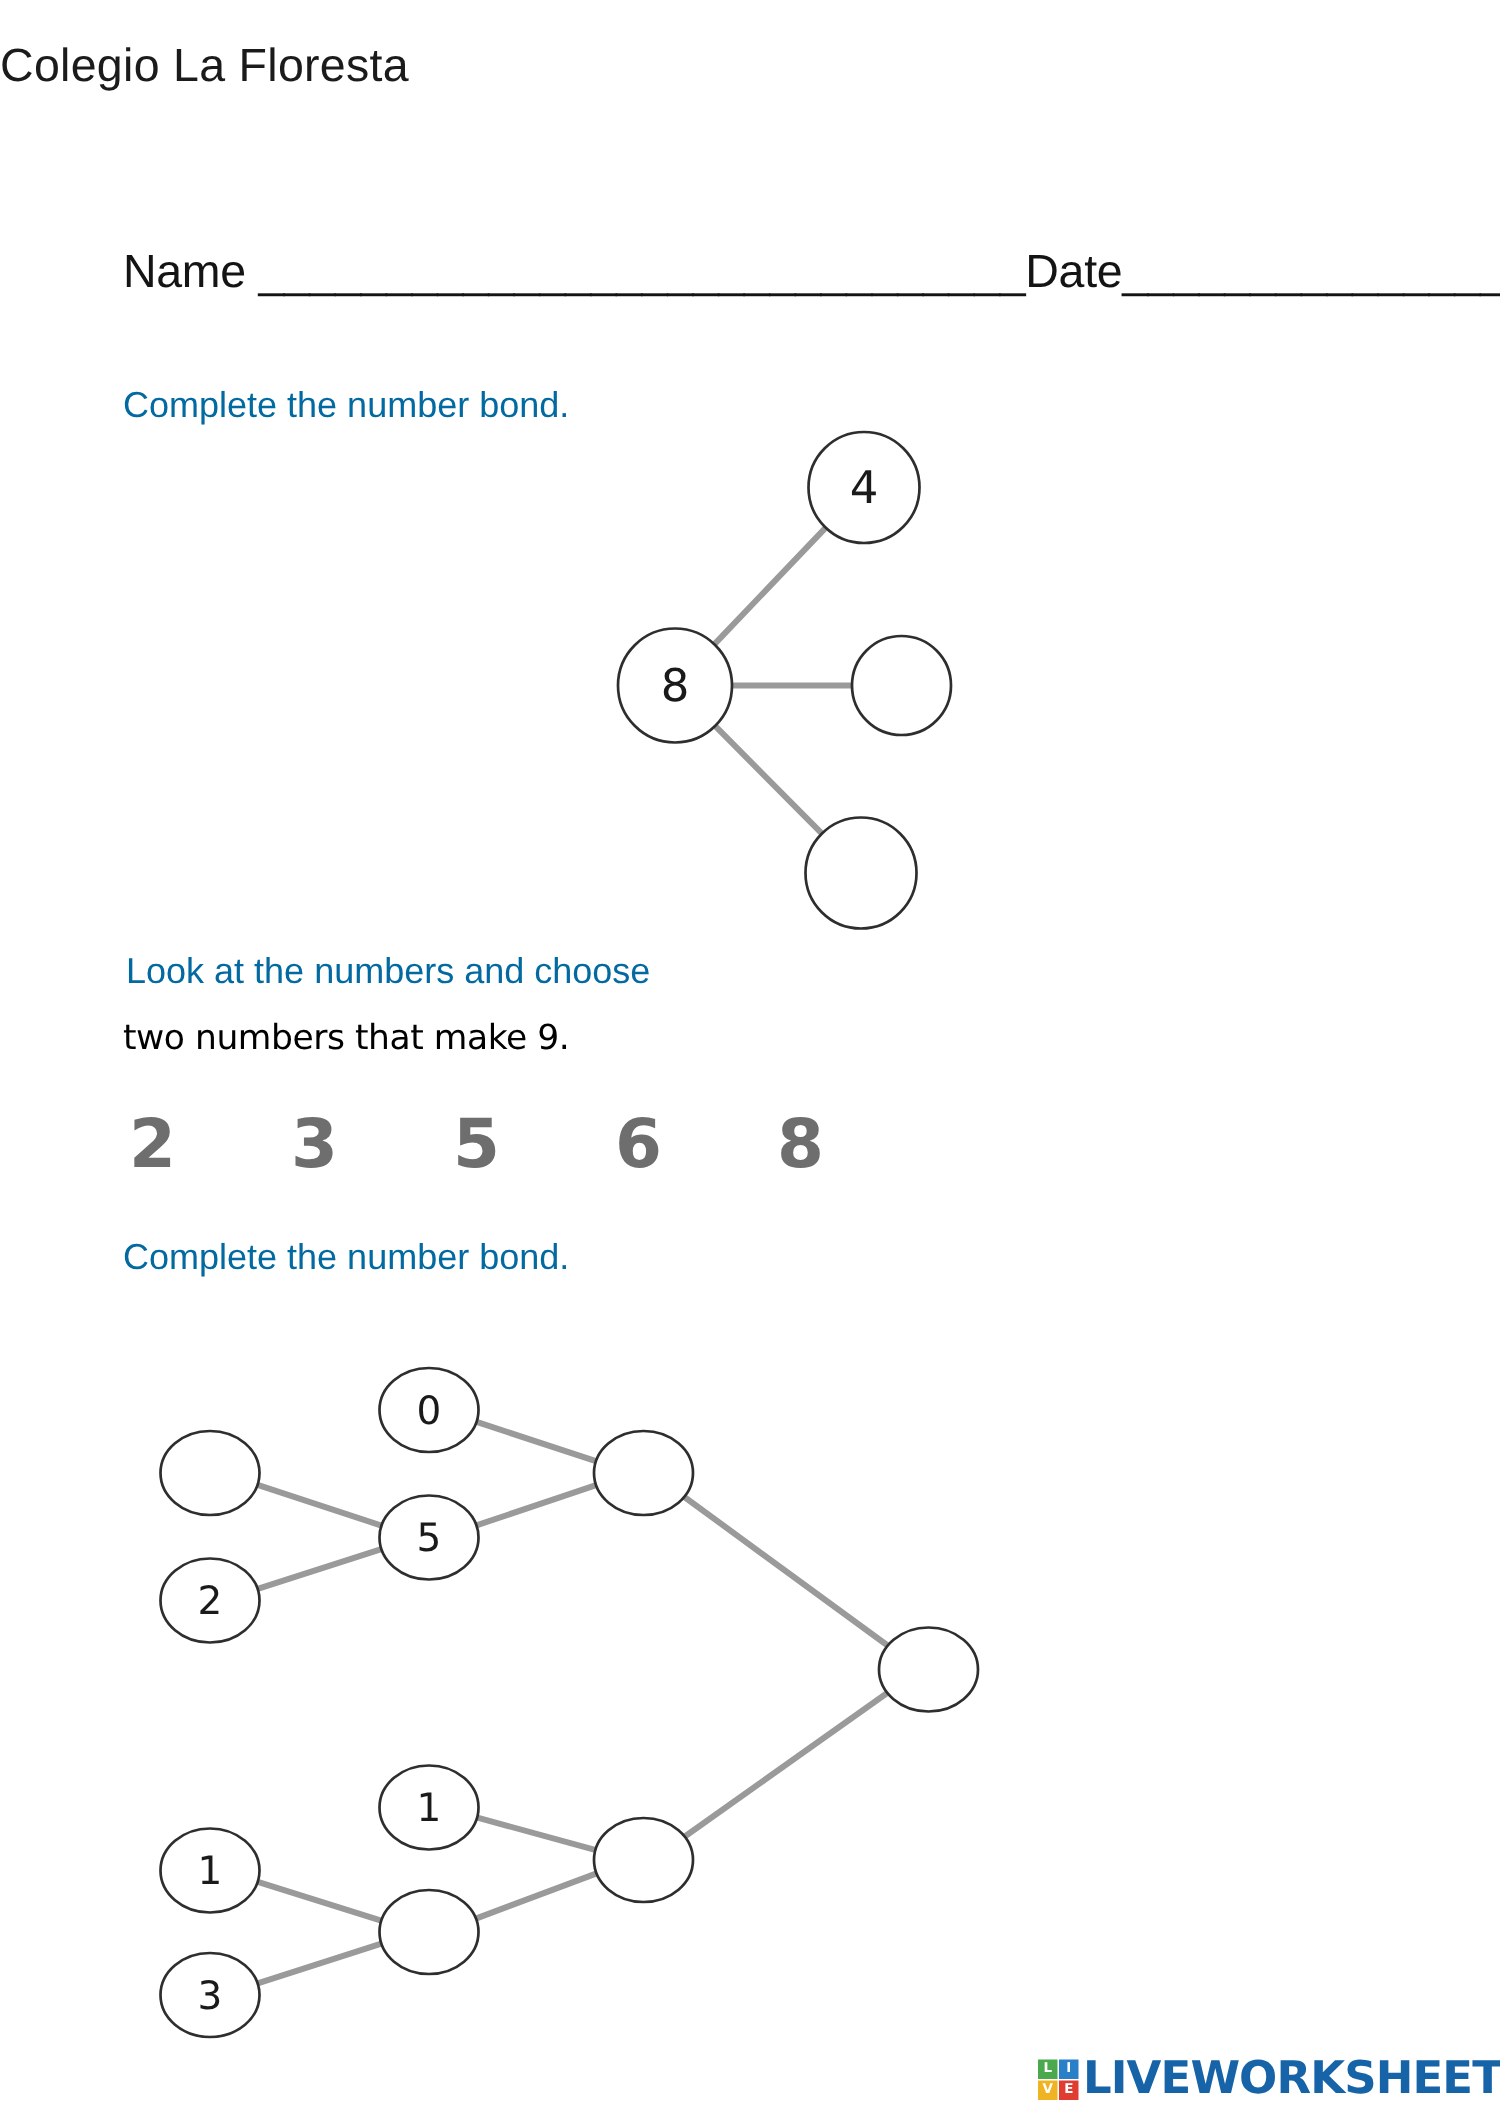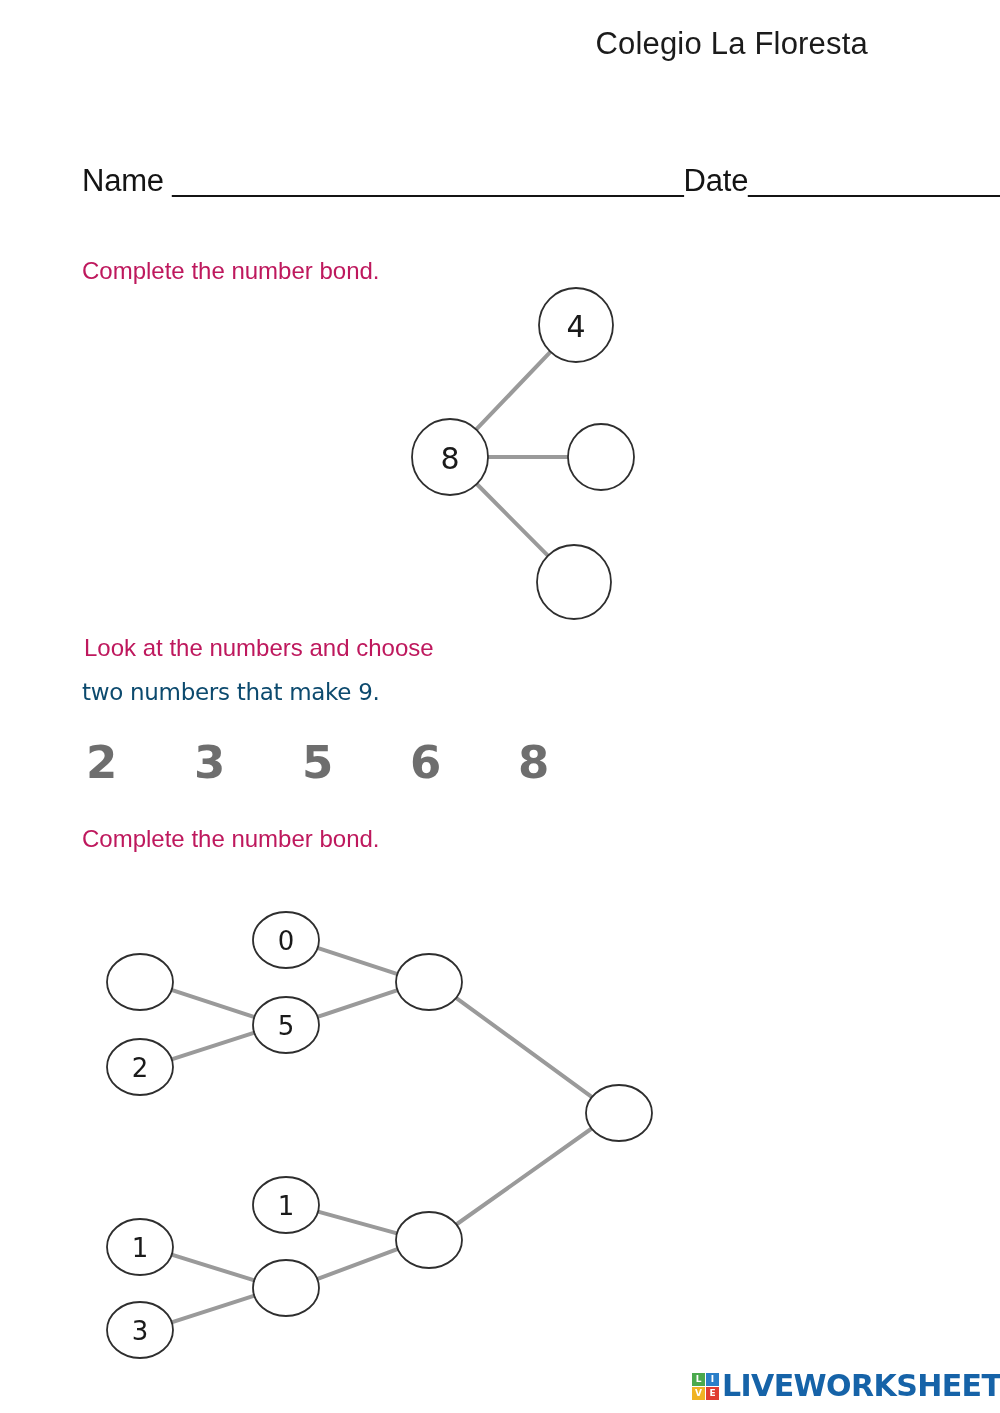--- a/index.html
+++ b/index.html
@@ -19,21 +19,21 @@
     background: #ffffff;
     overflow: hidden;
   }
 
   
   .header {
     position: absolute;
     top: 22px;
     left: 0;
     width: 868px;
-    text-align: right;
+    text-align: left;
   }
   .header .line {
     font-size: 31px;
     line-height: 44px;
     letter-spacing: 0.2px;
     color: #1b1b1b;
     white-space: pre;
   }
 
   
@@ -47,29 +47,29 @@
     color: #141414;
     white-space: nowrap;
     letter-spacing: -0.2px;
   }
 
   
   .instr {
     position: absolute;
     font-size: 24px;
     line-height: 32px;
-    color: #be185d;
+    color: #0369a1;
     white-space: nowrap;
   }
   .instr-1 { top: 255px; left: 82px; }
   .instr-2 { top: 632px; left: 84px; }
   .instr-3 {
     top: 676px;
     left: 82px;
-    color: #0c4a6e;
+    color: #000000;
     font-family: "DejaVu Sans", sans-serif;
     font-size: 23px;
     letter-spacing: -0.3px;
   }
   .instr-4 { top: 823px; left: 82px; }
 
   
   .choices {
     position: absolute;
     top: 734px;

